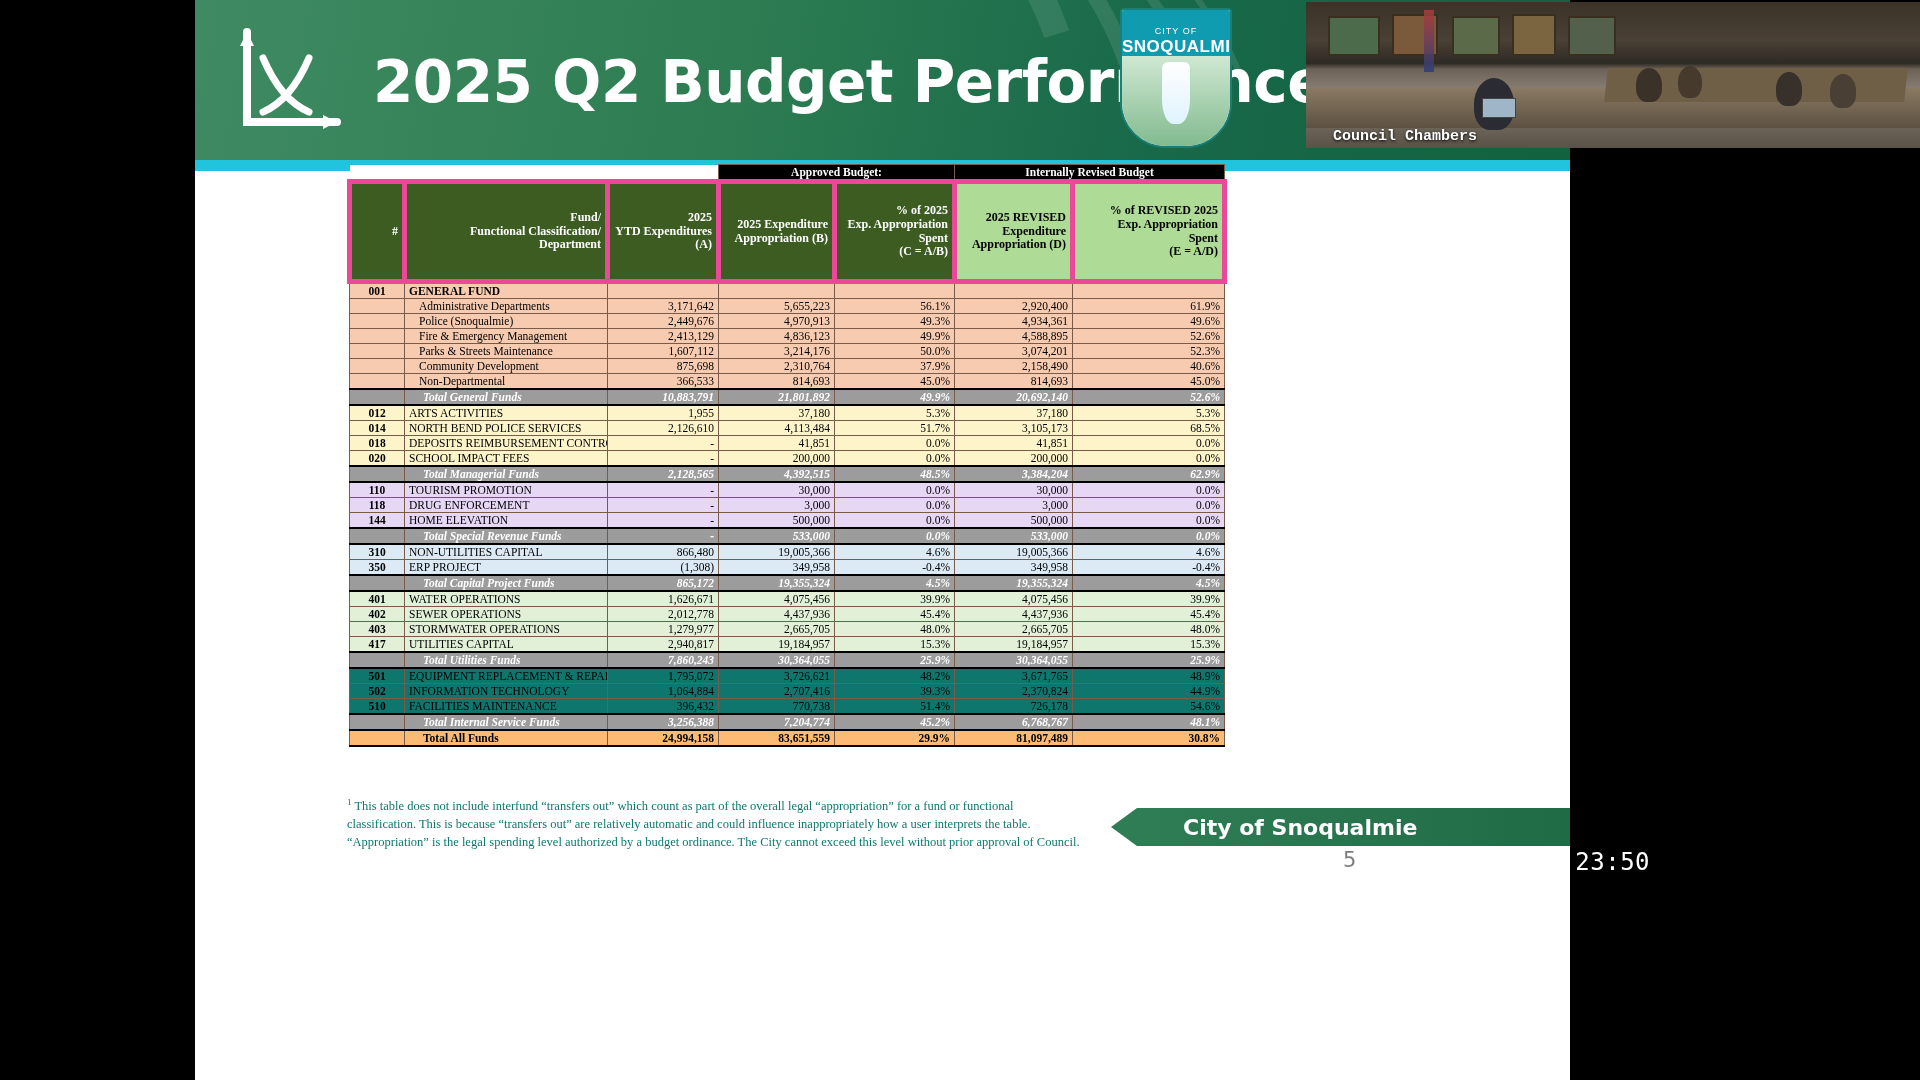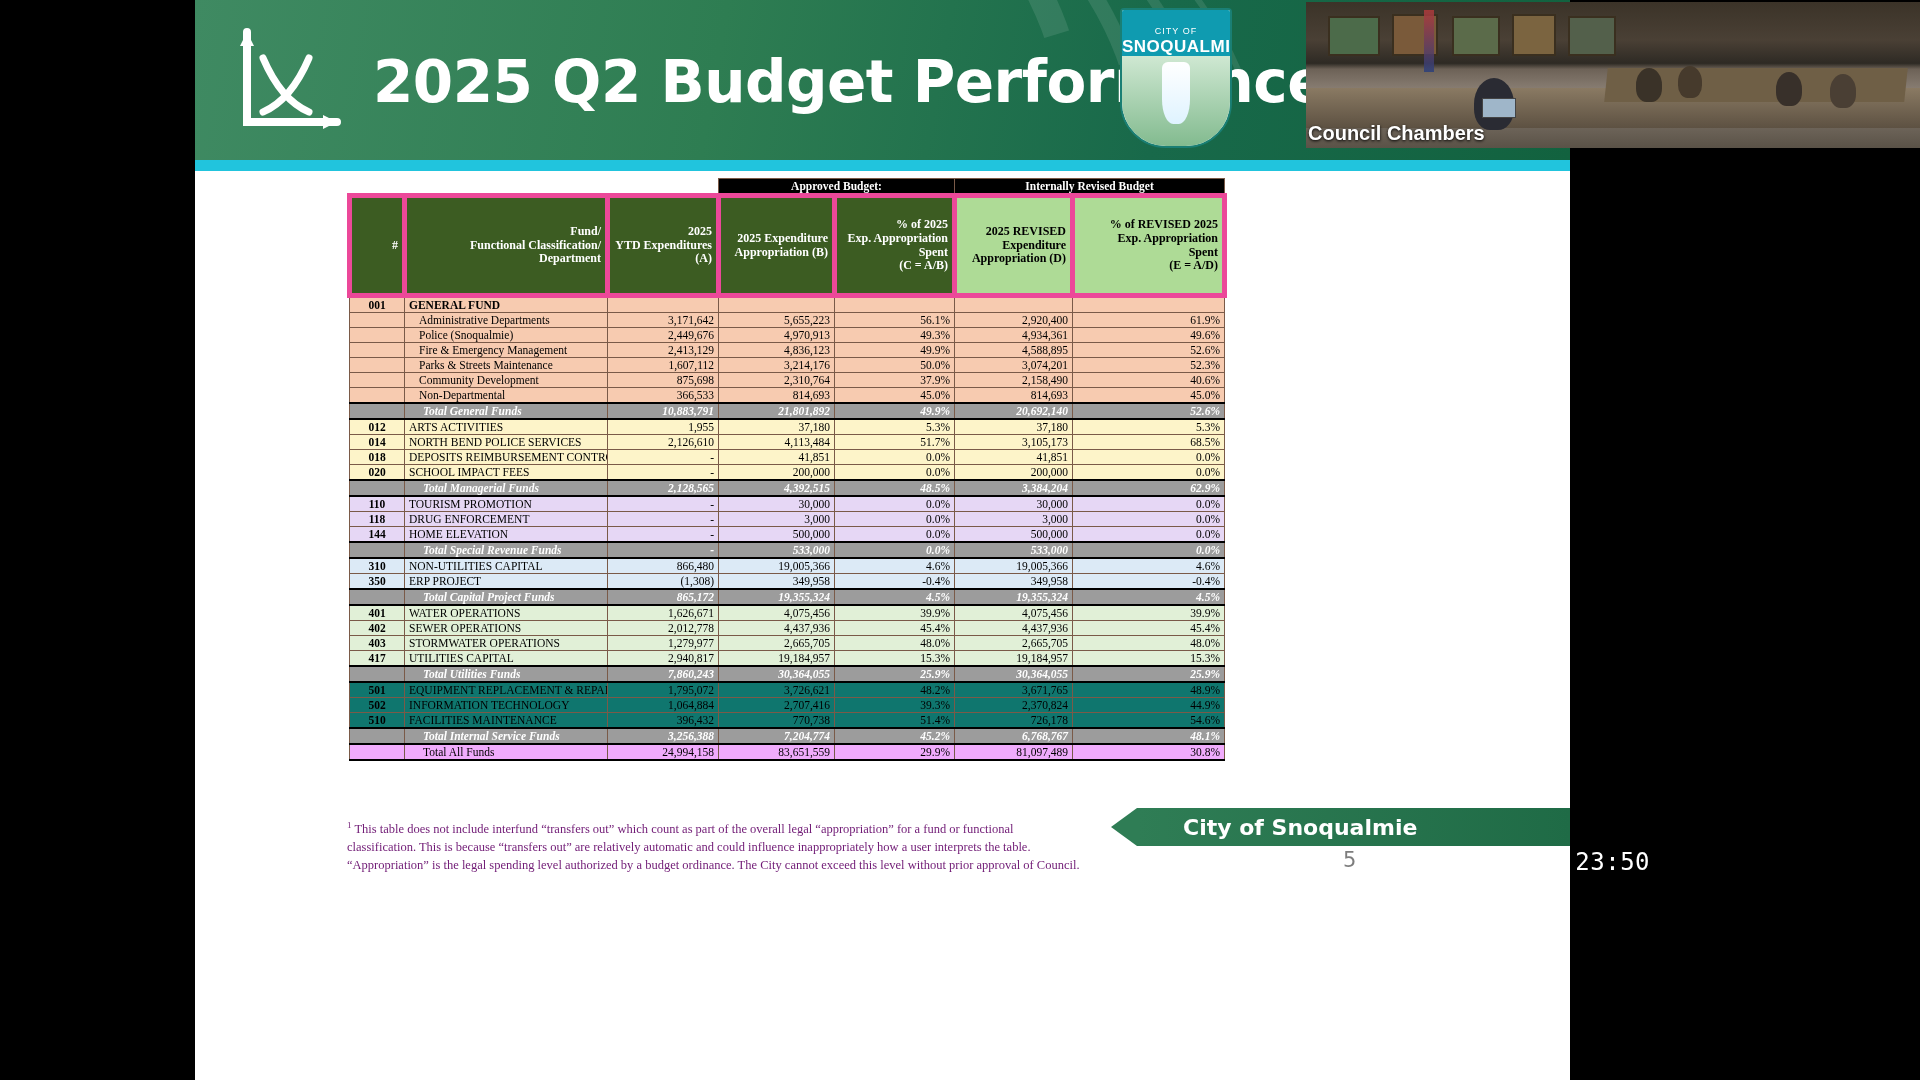--- a/index.html
+++ b/index.html
@@ -65,21 +65,21 @@
     height: 94px; background: linear-gradient(#cfe8d2, #7fb98c);
     position:relative;
   }
   #city-seal .falls {
     position:absolute; left:40px; top:6px; width:28px; height:62px;
     background: linear-gradient(#ffffff, #dff3ff);
     border-radius: 6px 6px 40% 40%;
   }
 
   
-  #budget-table-wrap { position:absolute; left:152px; top:178px; width: 875px; }
+  #budget-table-wrap { position:absolute; left:152px; top:164px; width: 875px; }
   table.budget { border-collapse: collapse; width: 875px; table-layout: fixed; }
   table.budget td, table.budget th {
     border: 1px solid #7a5a48;
     font-size: 11.5px;
     padding: 1px 4px;
     font-family: "Liberation Serif", serif;
     white-space: nowrap;
     overflow: hidden;
   }
   .bandbar td {
@@ -119,30 +119,30 @@
   tr.g-capital td { background:#dceaf6; }
   tr.g-util    td { background:#e1f0d7; }
   tr.g-intsvc  td { background:#0f766e; }
 
   tr.total td {
     background:#9c9c9c; color:#ffffff; font-weight:bold; font-style: italic;
     border-top: 2px solid #000; border-bottom: 2px solid #000;
   }
   tr.total td.name { padding-left: 18px; }
   tr.grand td {
-    background:#f0abfc; color:#000; font-weight:normal;
+    background:#fdba74; color:#000; font-weight:bold;
     border-top: 2px solid #404040; border-bottom: 2px solid #000;
   }
   tr.grand td.name { padding-left: 18px; }
 
   
   #footnote {
     position:absolute; left:152px; top:796px; width: 790px;
     font-family:"Liberation Serif", serif;
-    font-size: 12.5px; line-height: 1.45; color:#701a75;margin-top:23px;
+    font-size: 12.5px; line-height: 1.45; color:#0f766e;
   }
   #footnote sup { font-size: 9px; }
 
   
   #city-bar {
     position:absolute; left:942px; top:808px; width:433px; height:38px;
     background: linear-gradient(90deg, #2f7d55 0%, #1f6b46 100%);
     color:#fff; font-size: 22px; font-weight:bold;
     display:flex; align-items:center; padding-left: 46px;
     font-family:"DejaVu Sans", sans-serif;
@@ -184,24 +184,24 @@
   #pip .person { position:absolute; border-radius: 50% 50% 40% 40%; background:#2b2620; }
   #pip .p1 { left: 168px; top: 76px; width: 40px; height: 52px; background:#2a2b33; }
   #pip .p2 { left: 330px; top: 66px; width: 26px; height: 34px; background:#3a3228; }
   #pip .p3 { left: 372px; top: 64px; width: 24px; height: 32px; background:#463a2c; }
   #pip .p4 { left: 470px; top: 70px; width: 26px; height: 34px; background:#38302a; }
   #pip .p5 { left: 524px; top: 72px; width: 26px; height: 34px; background:#4a3f34; }
   #pip .screen { position:absolute; left: 176px; top: 96px; width: 34px; height: 20px;
                  background:#9fb6c9; border:1px solid #444; }
   #pip-label {
     position:absolute; left: 0px; bottom: 0px;
-    color:#fff; font-size: 20px; font-weight:bold;
-    padding: 3px 2px;
+    color:#fff; font-size: 15px; font-weight:bold;
+    padding: 3px 27px;
     text-shadow: 0 1px 3px #000;
-    font-family:Liberation Sans, sans-serif;
+    font-family:Liberation Mono, monospace;
   }
 
   
   #timestamp {
     position:absolute; left: 1366px; top: 848px;
     color:#ffffff; font-size: 24px;
     font-family: "DejaVu Sans Mono", monospace;
     letter-spacing: 0.5px;
   }
 </style>

